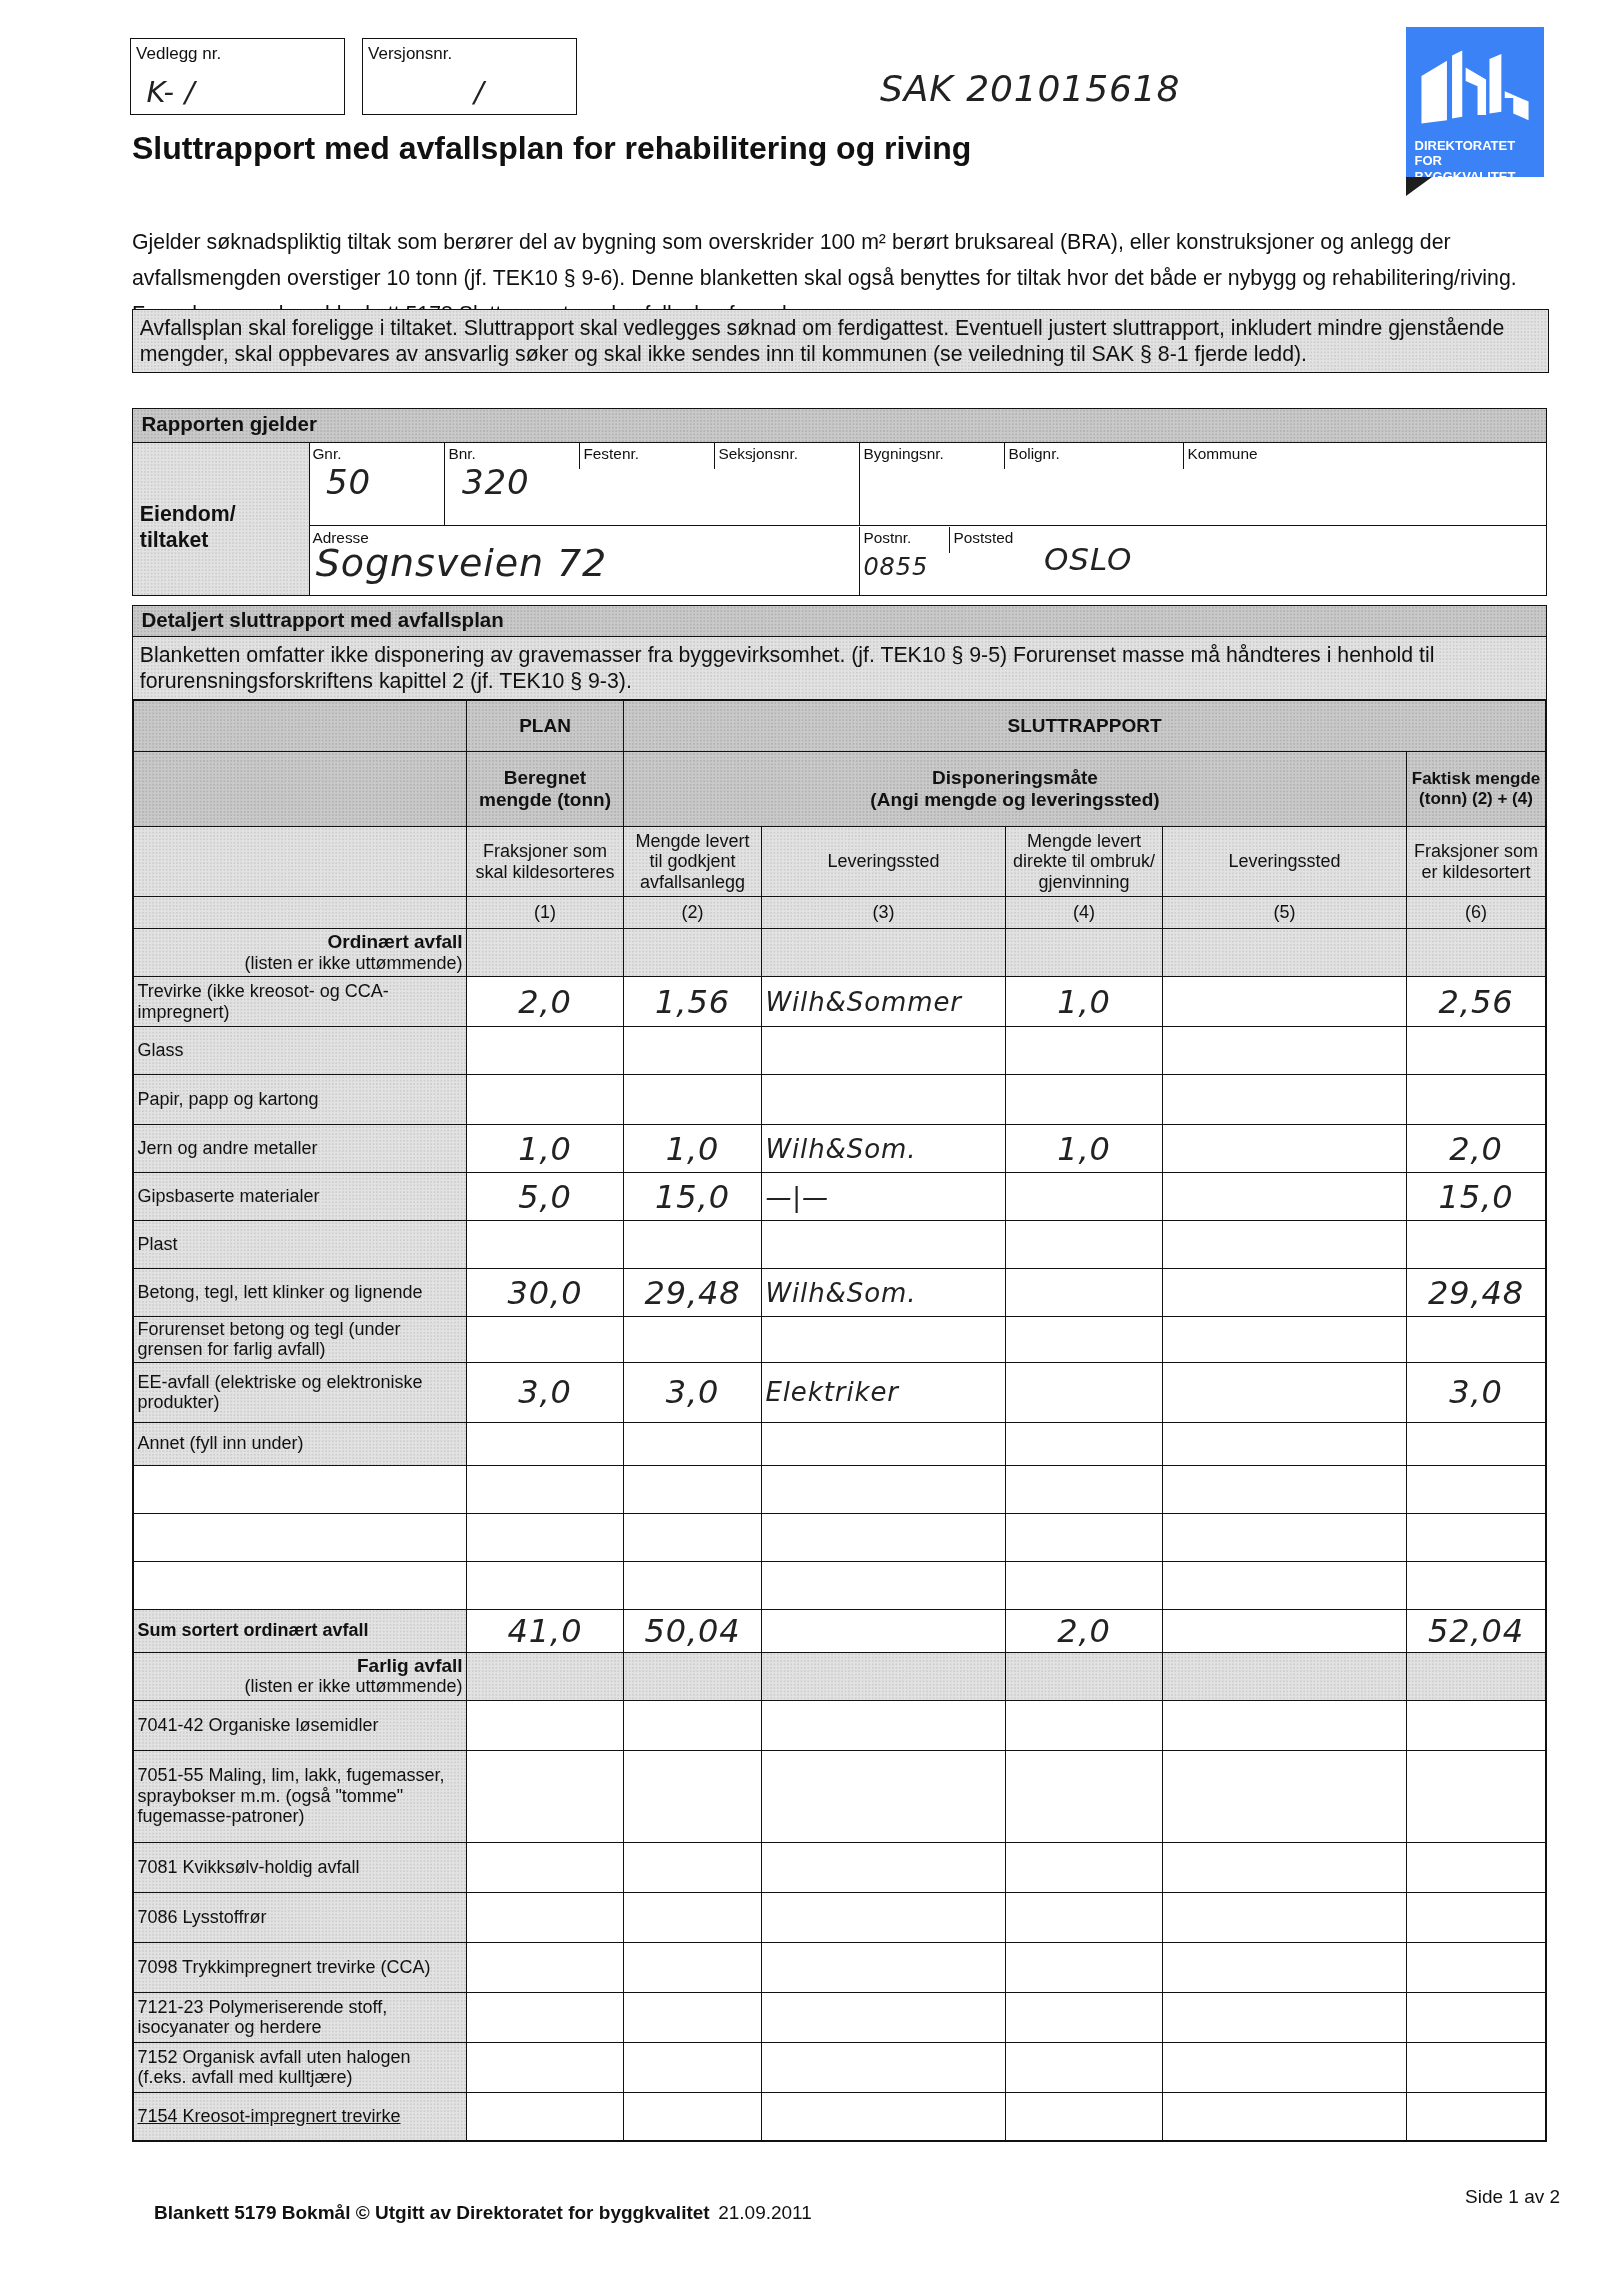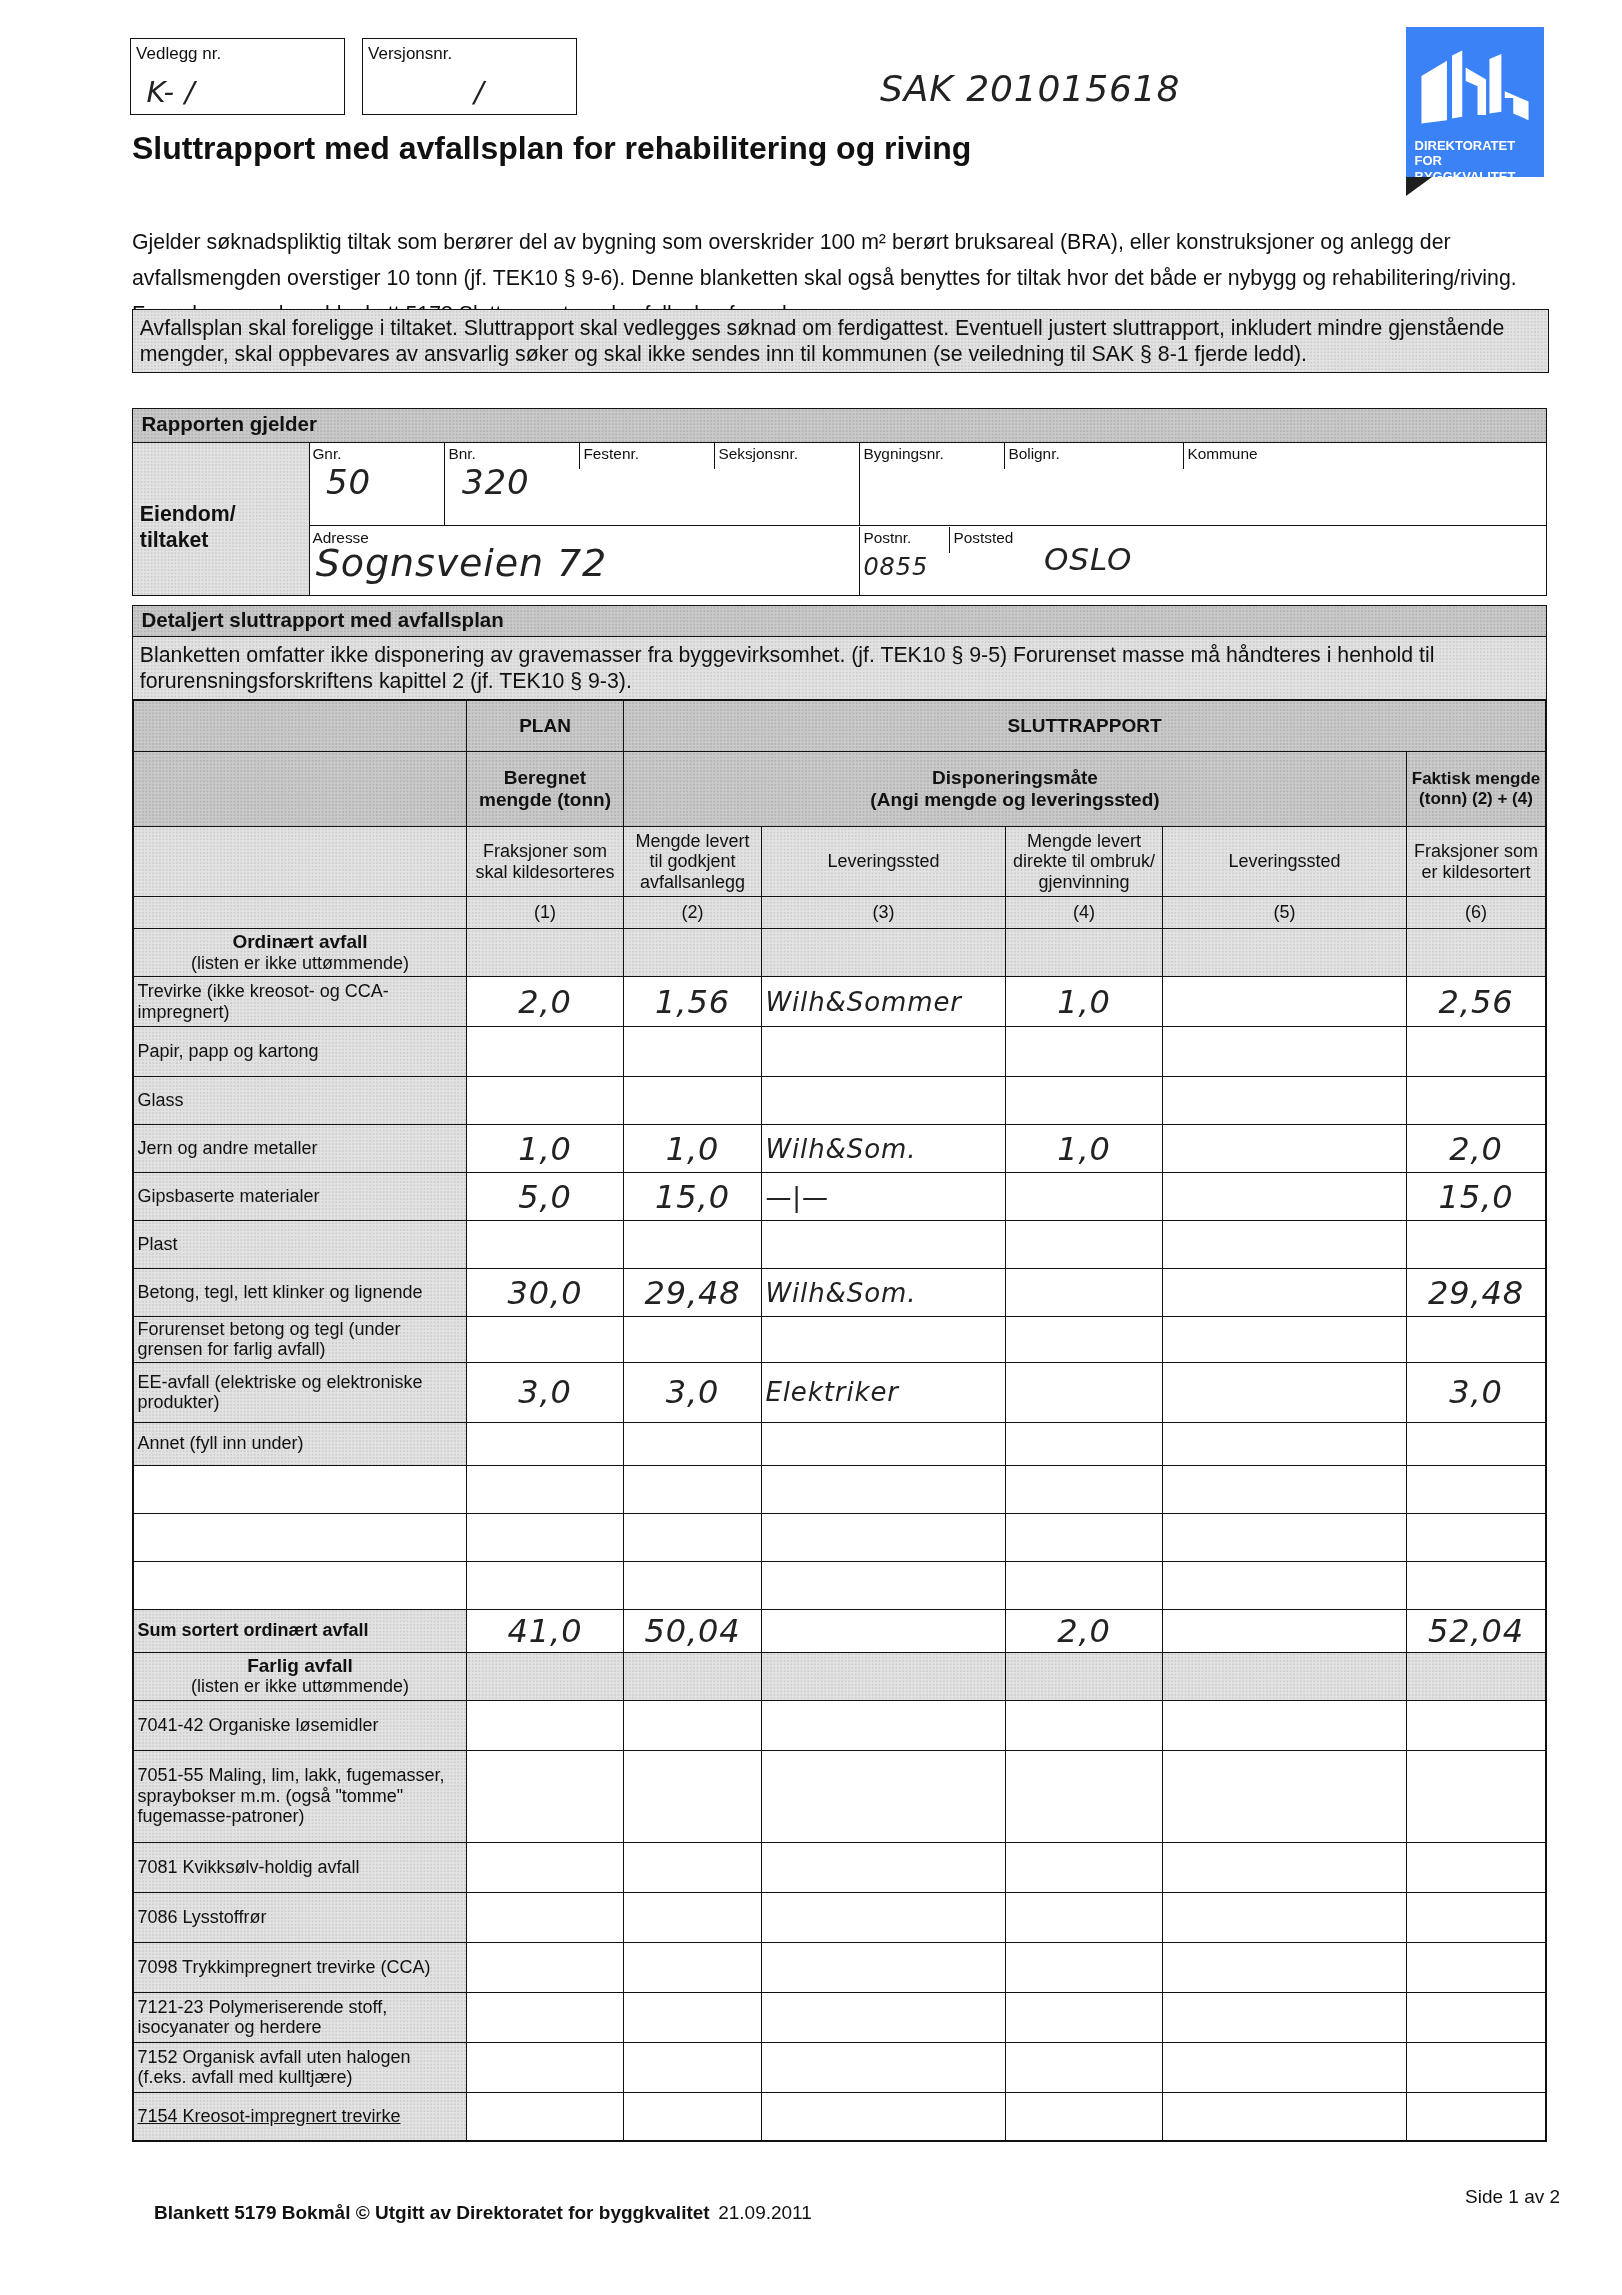--- a/index.html
+++ b/index.html
@@ -40,21 +40,21 @@
   #det { position:absolute; left:132px; top:605px; width:1413px; border:1.7px solid #111; }
   #det .hdr { height:31px; font-size:20.5px; font-weight:bold; padding:1.7px 8.5px; box-sizing:border-box; border-bottom:1.7px solid #111; }
   #det .desc { font-size:21.3px; line-height:26px; padding:5.1px 6.8px; border-bottom:1.7px solid #111; }
 
   table.grid { border-collapse:collapse; width:100%; table-layout:fixed; }
   table.grid td, table.grid th { border:1.7px solid #111; padding:1.7px 3.4px; vertical-align:middle; }
   table.grid th { font-weight:bold; font-size:19px; text-align:center; }
   table.grid td.rl { font-size:18px; line-height:20.5px; }
   table.grid td.num { text-align:center; font-size:18px; }
   table.grid td.sub { font-size:18px; text-align:center; line-height:20.5px; }
-  table.grid td.cat { text-align:center; font-size:18px; line-height:20.5px; }
+  table.grid td.cat { text-align:right; font-size:18px; line-height:20.5px; }
   table.grid td.cat b { font-size:19px; }
   table.grid td.cell { font-size:32px; text-align:center; }
   table.grid td.cell.loc { font-size:26px; text-align:left; white-space:nowrap; overflow:hidden; }
   table.grid td.sum { font-weight:bold; font-size:18px; }
 
   #foot-left { position:absolute; left:154px; top:2202px; font-size:19px; font-weight:bold; }
   #foot-left .dt { font-weight:normal; margin-left:8.5px; }
   #foot-right { position:absolute; left:1465px; top:2186px; font-size:19px; }
 </style>
 </head>
@@ -198,31 +198,31 @@
       <tbody id="ord-body">
         <tr style="height: 50px;">
           <td class="rl lshade">Trevirke (ikke kreosot- og CCA-impregnert)</td>
           <td class="cell hw">2,0</td>
           <td class="cell hw">1,56</td>
           <td class="cell hw loc">Wilh&amp;Sommer</td>
           <td class="cell hw">1,0</td>
           <td class="cell hw loc"></td>
           <td class="cell hw">2,56</td>
         </tr>
+        <tr style="height: 48px;">
+          <td class="rl lshade">Glass</td>
+          <td class="cell hw"></td>
+          <td class="cell hw"></td>
+          <td class="cell hw loc"></td>
+          <td class="cell hw"></td>
+          <td class="cell hw loc"></td>
+          <td class="cell hw"></td>
+        </tr>
         <tr style="height: 50px;">
           <td class="rl lshade">Papir, papp og kartong</td>
-          <td class="cell hw"></td>
-          <td class="cell hw"></td>
-          <td class="cell hw loc"></td>
-          <td class="cell hw"></td>
-          <td class="cell hw loc"></td>
-          <td class="cell hw"></td>
-        </tr>
-        <tr style="height: 48px;">
-          <td class="rl lshade">Glass</td>
           <td class="cell hw"></td>
           <td class="cell hw"></td>
           <td class="cell hw loc"></td>
           <td class="cell hw"></td>
           <td class="cell hw loc"></td>
           <td class="cell hw"></td>
         </tr>
         <tr style="height: 48px;">
           <td class="rl lshade">Jern og andre metaller</td>
           <td class="cell hw">1,0</td>

